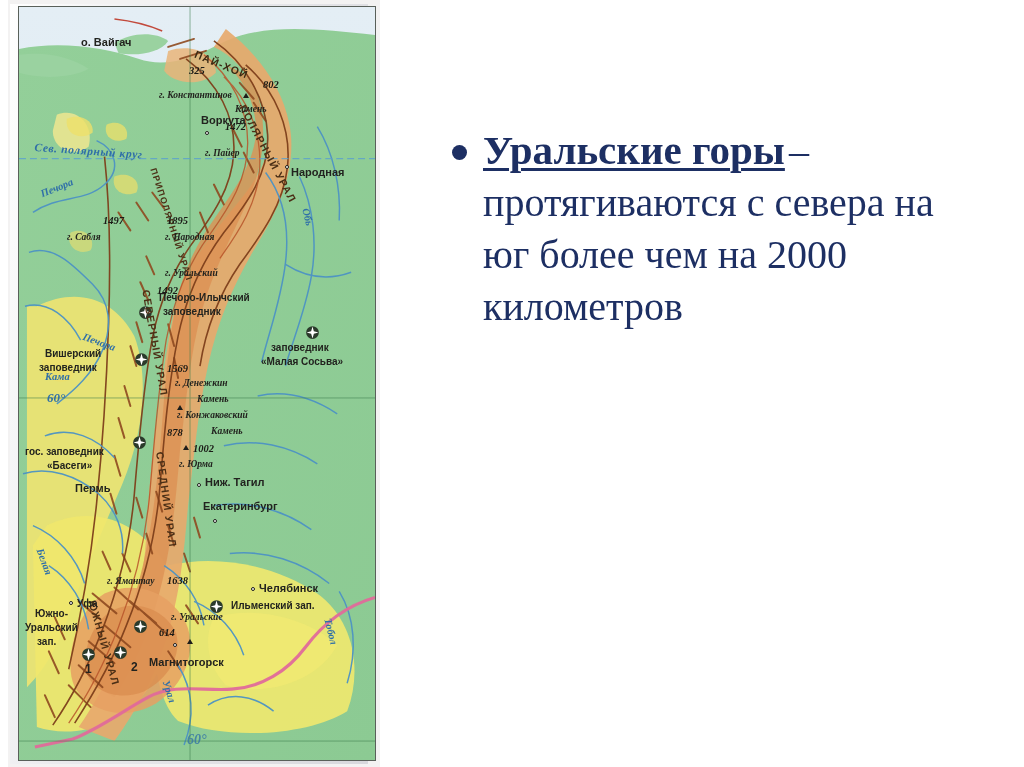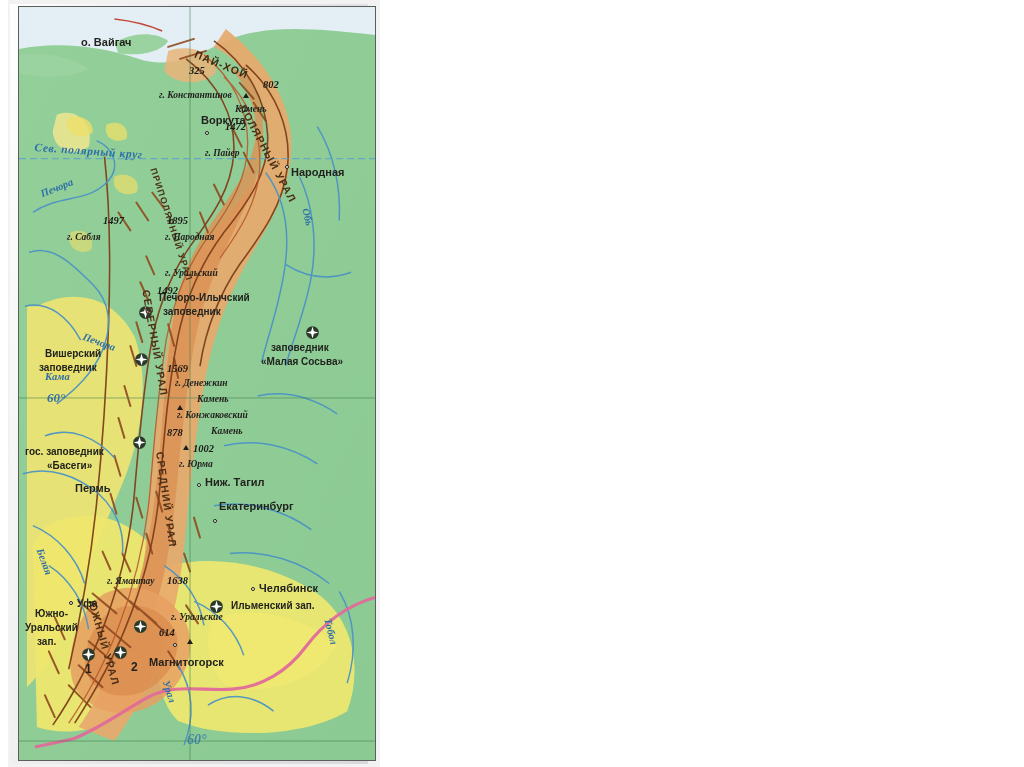--- a/index.html
+++ b/index.html
@@ -354,21 +354,21 @@
       <div class="mlab it9" style="left:152px;top:606px">г. Уральские</div>
       <div class="mlab elev" style="left:140px;top:620px">614</div>
 
       <div class="mlab it9" style="left:170px;top:632px"></div>
       <div class="mlab elev" style="left:162px;top:646px"></div>
 
       <div class="mlab city" style="left:182px;top:108px">Воркута</div>
       <div class="mlab city" style="left:272px;top:160px">Народная</div>
       <div class="mlab city" style="left:56px;top:476px">Пермь</div>
       <div class="mlab city" style="left:186px;top:470px">Ниж. Тагил</div>
-      <div class="mlab city" style="left:200px;top:494px">Екатеринбург</div>
+      <div class="mlab city" style="left:184px;top:494px">Екатеринбург</div>
       <div class="mlab city2" style="left:58px;top:592px">Уфа</div>
       <div class="mlab city" style="left:240px;top:576px">Челябинск</div>
       <div class="mlab city" style="left:130px;top:650px">Магнитогорск</div>
 
       <div class="mlab res" style="left:140px;top:286px">Печоро-Илычский</div>
       <div class="mlab res" style="left:144px;top:300px">заповедник</div>
 
       <div class="mlab res" style="left:252px;top:336px">заповедник</div>
       <div class="mlab res" style="left:242px;top:350px">«Малая Сосьва»</div>
 
@@ -395,14 +395,23 @@
       <div class="mlab hydro" style="left:152px;top:672px;transform:rotate(72deg);transform-origin:0 0;">Урал</div>
       <div class="mlab hydro" style="left:314px;top:610px;transform:rotate(76deg);transform-origin:0 0;">Тобол</div>
 
       <div class="mlab hydro" style="left:16px;top:134px;font-size:11.5px;letter-spacing:.6px;transform:rotate(4deg);transform-origin:0 0;">Сев. полярный круг</div>
       <div class="mlab hydro" style="left:28px;top:384px;font-size:13px;">60°</div>
       <div class="mlab hydro" style="left:168px;top:726px;font-size:14px;opacity:.75">60°</div>
 
     </div>
   </div>
 
+  <div id="text-block">
+    <div id="bullet-row">
+      <div id="bullet-dot"></div>
+      <div id="bullet-body">
+        <span id="headword">Уральские горы</span>
+        <span id="bullet-text">– протягиваются с севера на юг более чем на 2000 километров</span>
+      </div>
+    </div>
+  </div>
 
 </div>
 
 </body></html>

